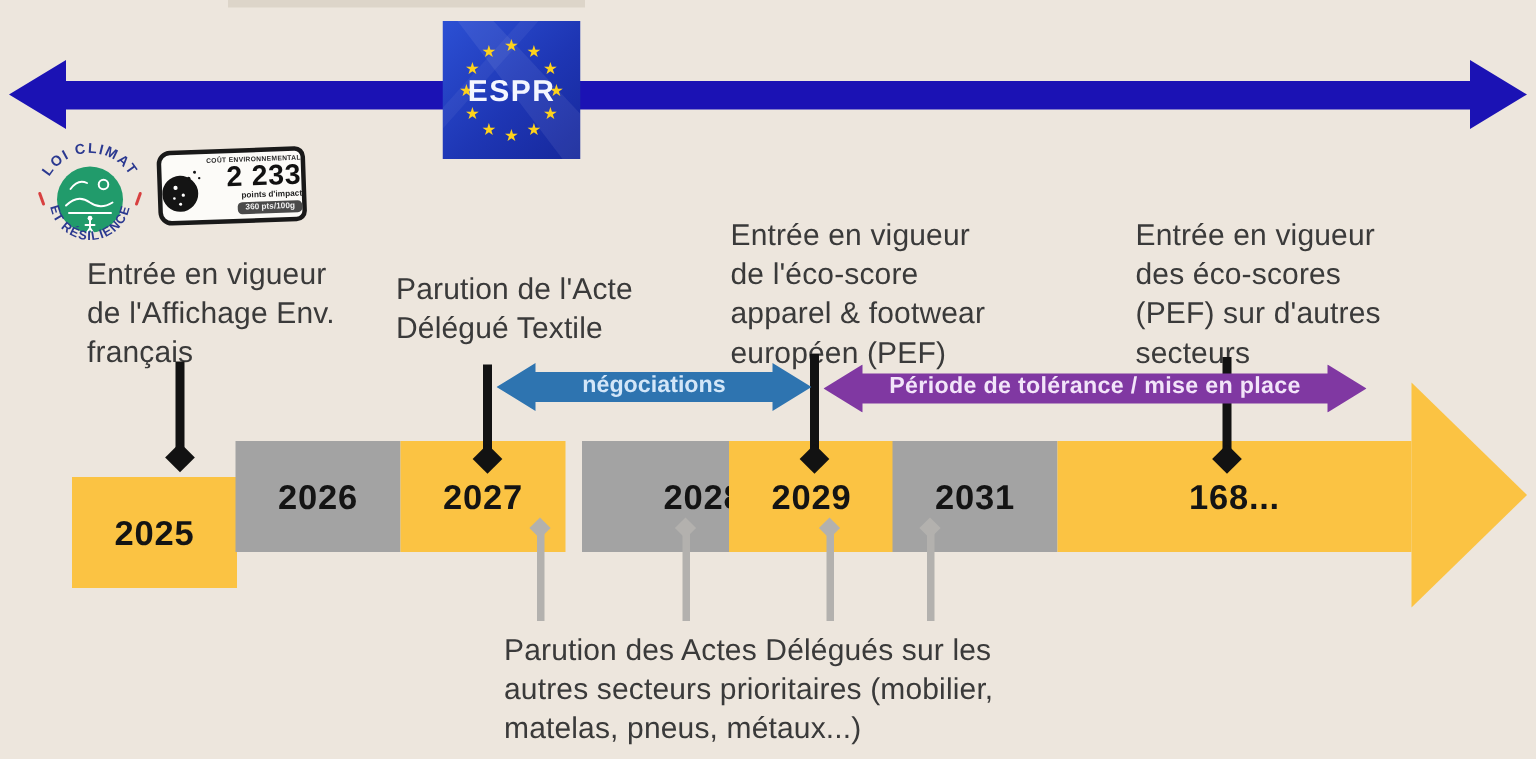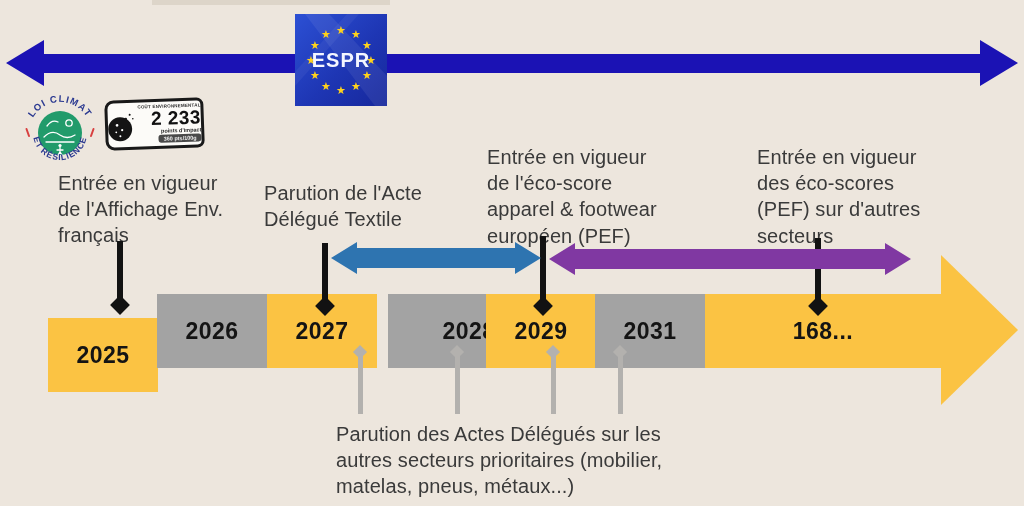--- a/index.html
+++ b/index.html
@@ -183,26 +183,28 @@
 <div class="abs bdiamond bd2"></div>
 <div class="abs vline vl3"></div>
 <div class="abs bdiamond bd3"></div>
 <div class="abs vline vl4"></div>
 <div class="abs bdiamond bd4"></div>
 
 <div class="abs range neg-wrap">
   <svg width="210" height="32" viewBox="0 0 210 32">
     <polygon points="0,16 26,0 26,6 184,6 184,0 210,16 184,32 184,26 26,26 26,32" fill="#2E74B0"></polygon>
   </svg>
+  <div class="range-label">négociations</div>
 </div>
 
 <div class="abs range tol-wrap">
   <svg width="362" height="32" viewBox="0 0 362 32">
     <polygon points="0,16 26,0 26,6 336,6 336,0 362,16 336,32 336,26 26,26 26,32" fill="#8038A2"></polygon>
   </svg>
+  <div class="range-label">Période de tolérance / mise en place</div>
 </div>
 
 <div class="abs cell c0 cy">2025</div>
 <div class="abs cell c1 cg">2026</div>
 <div class="abs cell c2 cy">2027</div>
 <div class="abs cell c3 cg">2028</div>
 <div class="abs cell c4 cy">2029</div>
 <div class="abs cell c5 cg">2031</div>
 <div class="abs future-body">168...</div>
 <div class="abs future-head"></div>

